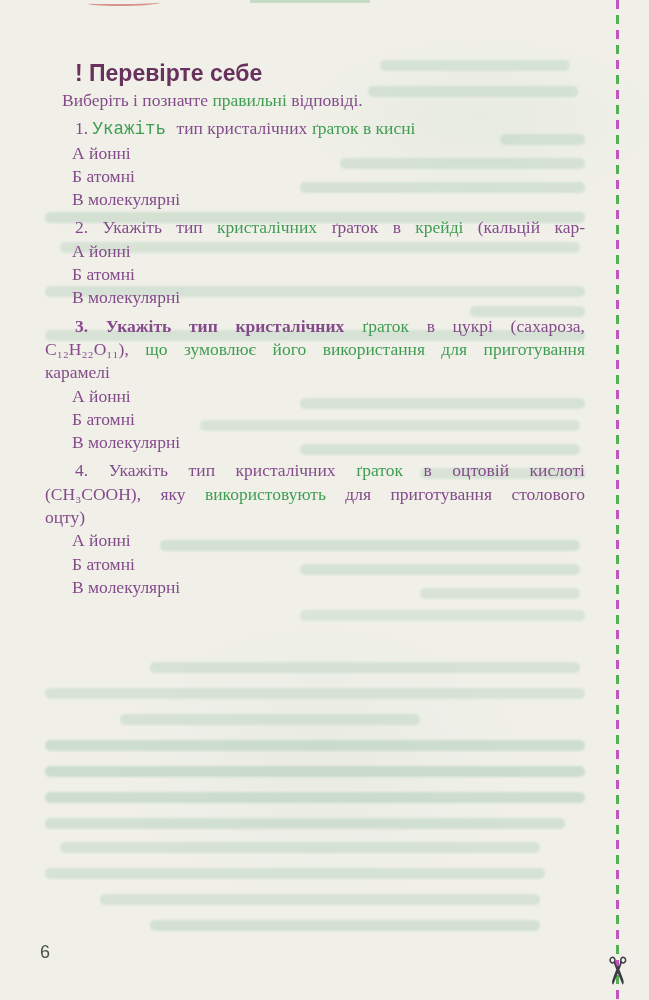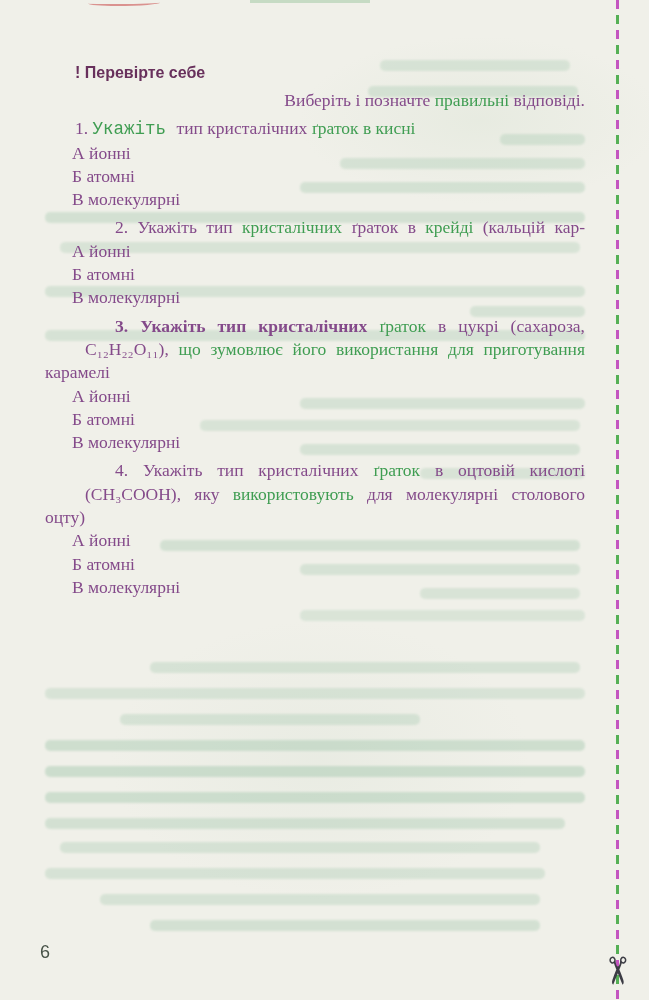--- a/index.html
+++ b/index.html
@@ -36,30 +36,30 @@
     border-radius:5px;
   }
   
   #content{
     position:absolute;left:45px;top:62px;width:540px;
     color:#844a8a;
     font-size:17.5px;
   }
   #check-heading{
     font-family:"Liberation Sans","DejaVu Sans",sans-serif;
-    font-weight:bold;font-size:16px;line-height:22px;
+    font-weight:bold;font-size:23px;line-height:22px;
     margin:0 0 5px 30px;
     color:#68305c;
   }
   .line{line-height:23.3px;white-space:nowrap;}
   .wrapline{line-height:23.3px;}
-  .jl{text-align:justify;text-align-last:justify;white-space:normal;margin-left:40px;}
+  .jl{text-align:justify;text-align-last:justify;white-space:normal;}
   .indent{padding-left:30px;}
   .question{margin-top:5px;}
-  #intro-line{margin-left:27px;text-align:right;}
+  #intro-line{margin-left:17px;}
   .option{padding-left:27px;line-height:23.3px;}
   
   #page-number{
     position:absolute;left:40px;top:942px;
     font-family:"Liberation Sans","DejaVu Sans",sans-serif;
     font-size:18px;color:#475247;
   }
   
   #cut-line{
     position:absolute;left:616px;top:0;width:3px;height:1000px;
@@ -138,21 +138,21 @@
         <div class="question">
           <div class="wrapline jl indent"><span style="color: rgb(132, 74, 138); font-weight: bold;">3. Укажіть тип кристалічних </span><span style="color: rgb(63, 157, 82);">ґраток </span><span style="color: rgb(132, 74, 138);">в цукрі (сахароза,</span></div>
           <div class="wrapline jl"><span style="color: rgb(132, 74, 138);">C₁₂H₂₂O₁₁), </span><span style="color: rgb(63, 157, 82);">що зумовлює його використання для приготування</span></div>
           <div class="line"><span style="color: rgb(132, 74, 138);">карамелі</span></div>
           <div class="option" style="color: rgb(132, 74, 138);">А йонні</div>
           <div class="option" style="color: rgb(132, 74, 138);">Б атомні</div>
           <div class="option" style="color: rgb(132, 74, 138);">В молекулярні</div>
         </div>
         <div class="question">
           <div class="wrapline jl indent"><span style="color: rgb(132, 74, 138);">4. Укажіть тип кристалічних </span><span style="color: rgb(63, 157, 82);">ґраток </span><span style="color: rgb(132, 74, 138);">в оцтовій кислоті</span></div>
-          <div class="wrapline jl"><span style="color: rgb(132, 74, 138);">(CH₃COOH), яку </span><span style="color: rgb(63, 157, 82);">використовують </span><span style="color: rgb(132, 74, 138);">для молекулярні столового</span></div>
+          <div class="wrapline jl"><span style="color: rgb(132, 74, 138);">(CH₃COOH), яку </span><span style="color: rgb(63, 157, 82);">використовують </span><span style="color: rgb(132, 74, 138);">для приготування столового</span></div>
           <div class="line"><span style="color: rgb(132, 74, 138);">оцту)</span></div>
           <div class="option" style="color: rgb(132, 74, 138);">А йонні</div>
           <div class="option" style="color: rgb(132, 74, 138);">Б атомні</div>
           <div class="option" style="color: rgb(132, 74, 138);">В молекулярні</div>
         </div>
       </div>
   </div>
 
   <div id="page-number">6</div>
 

